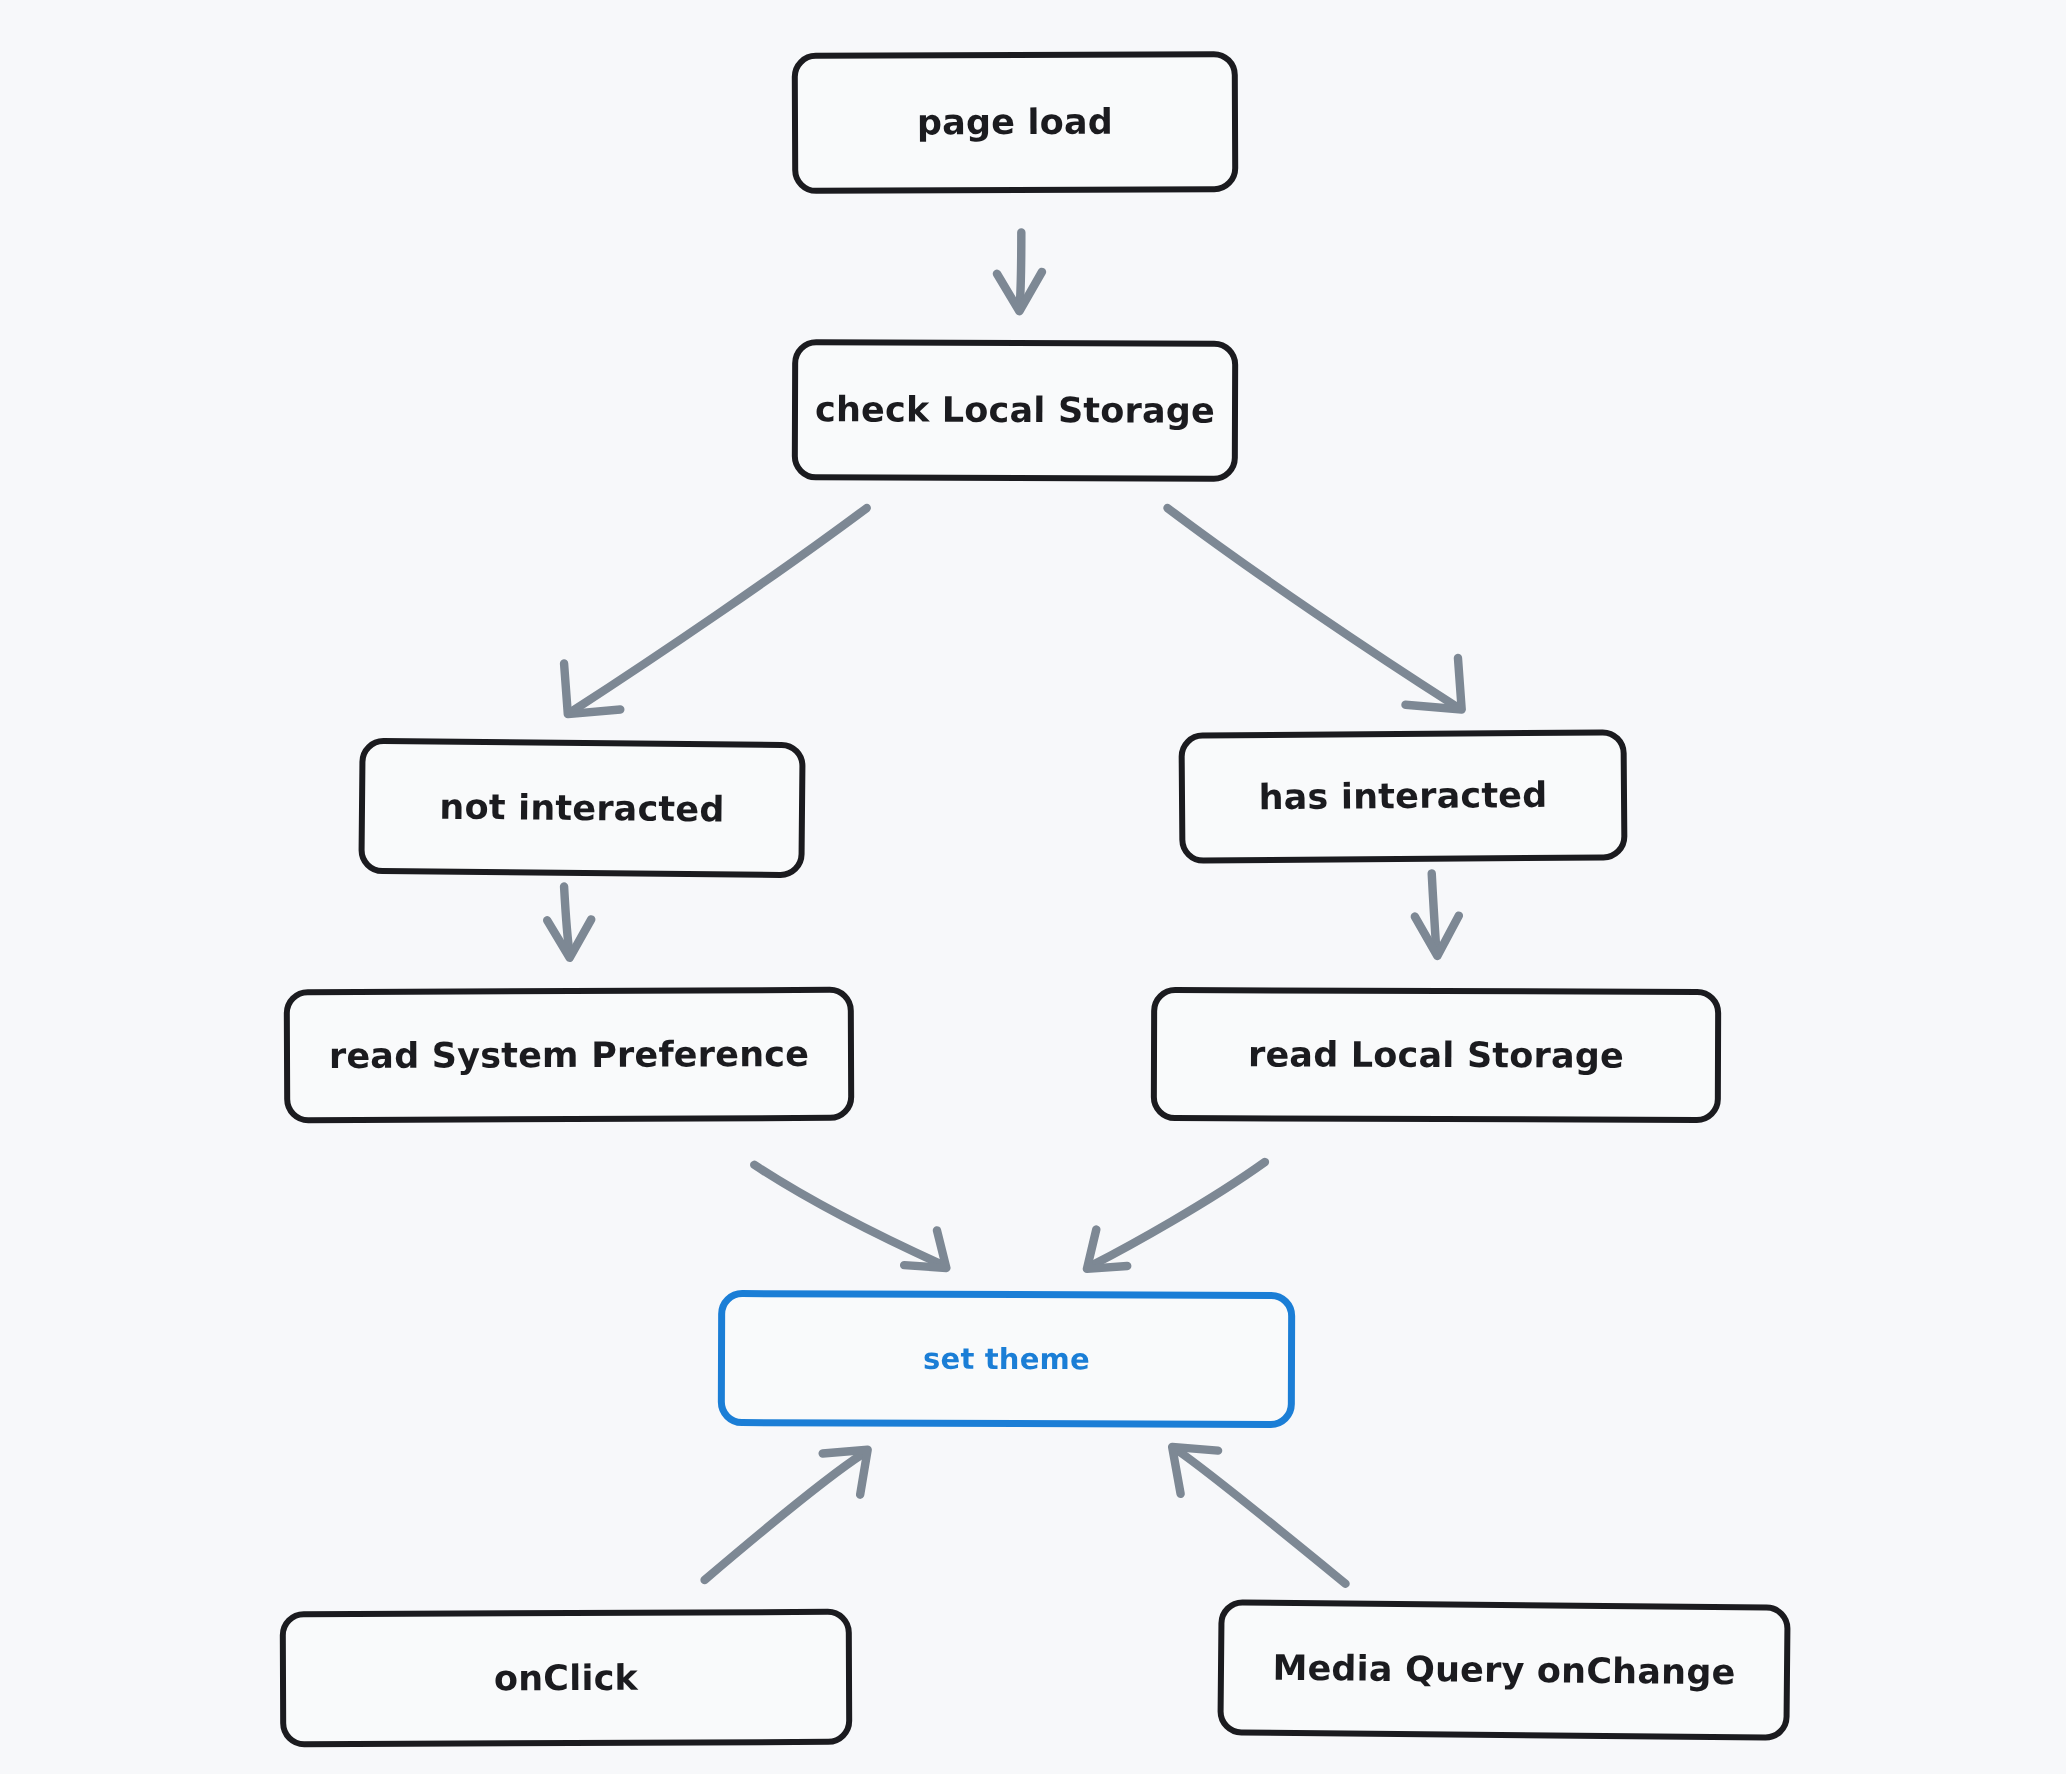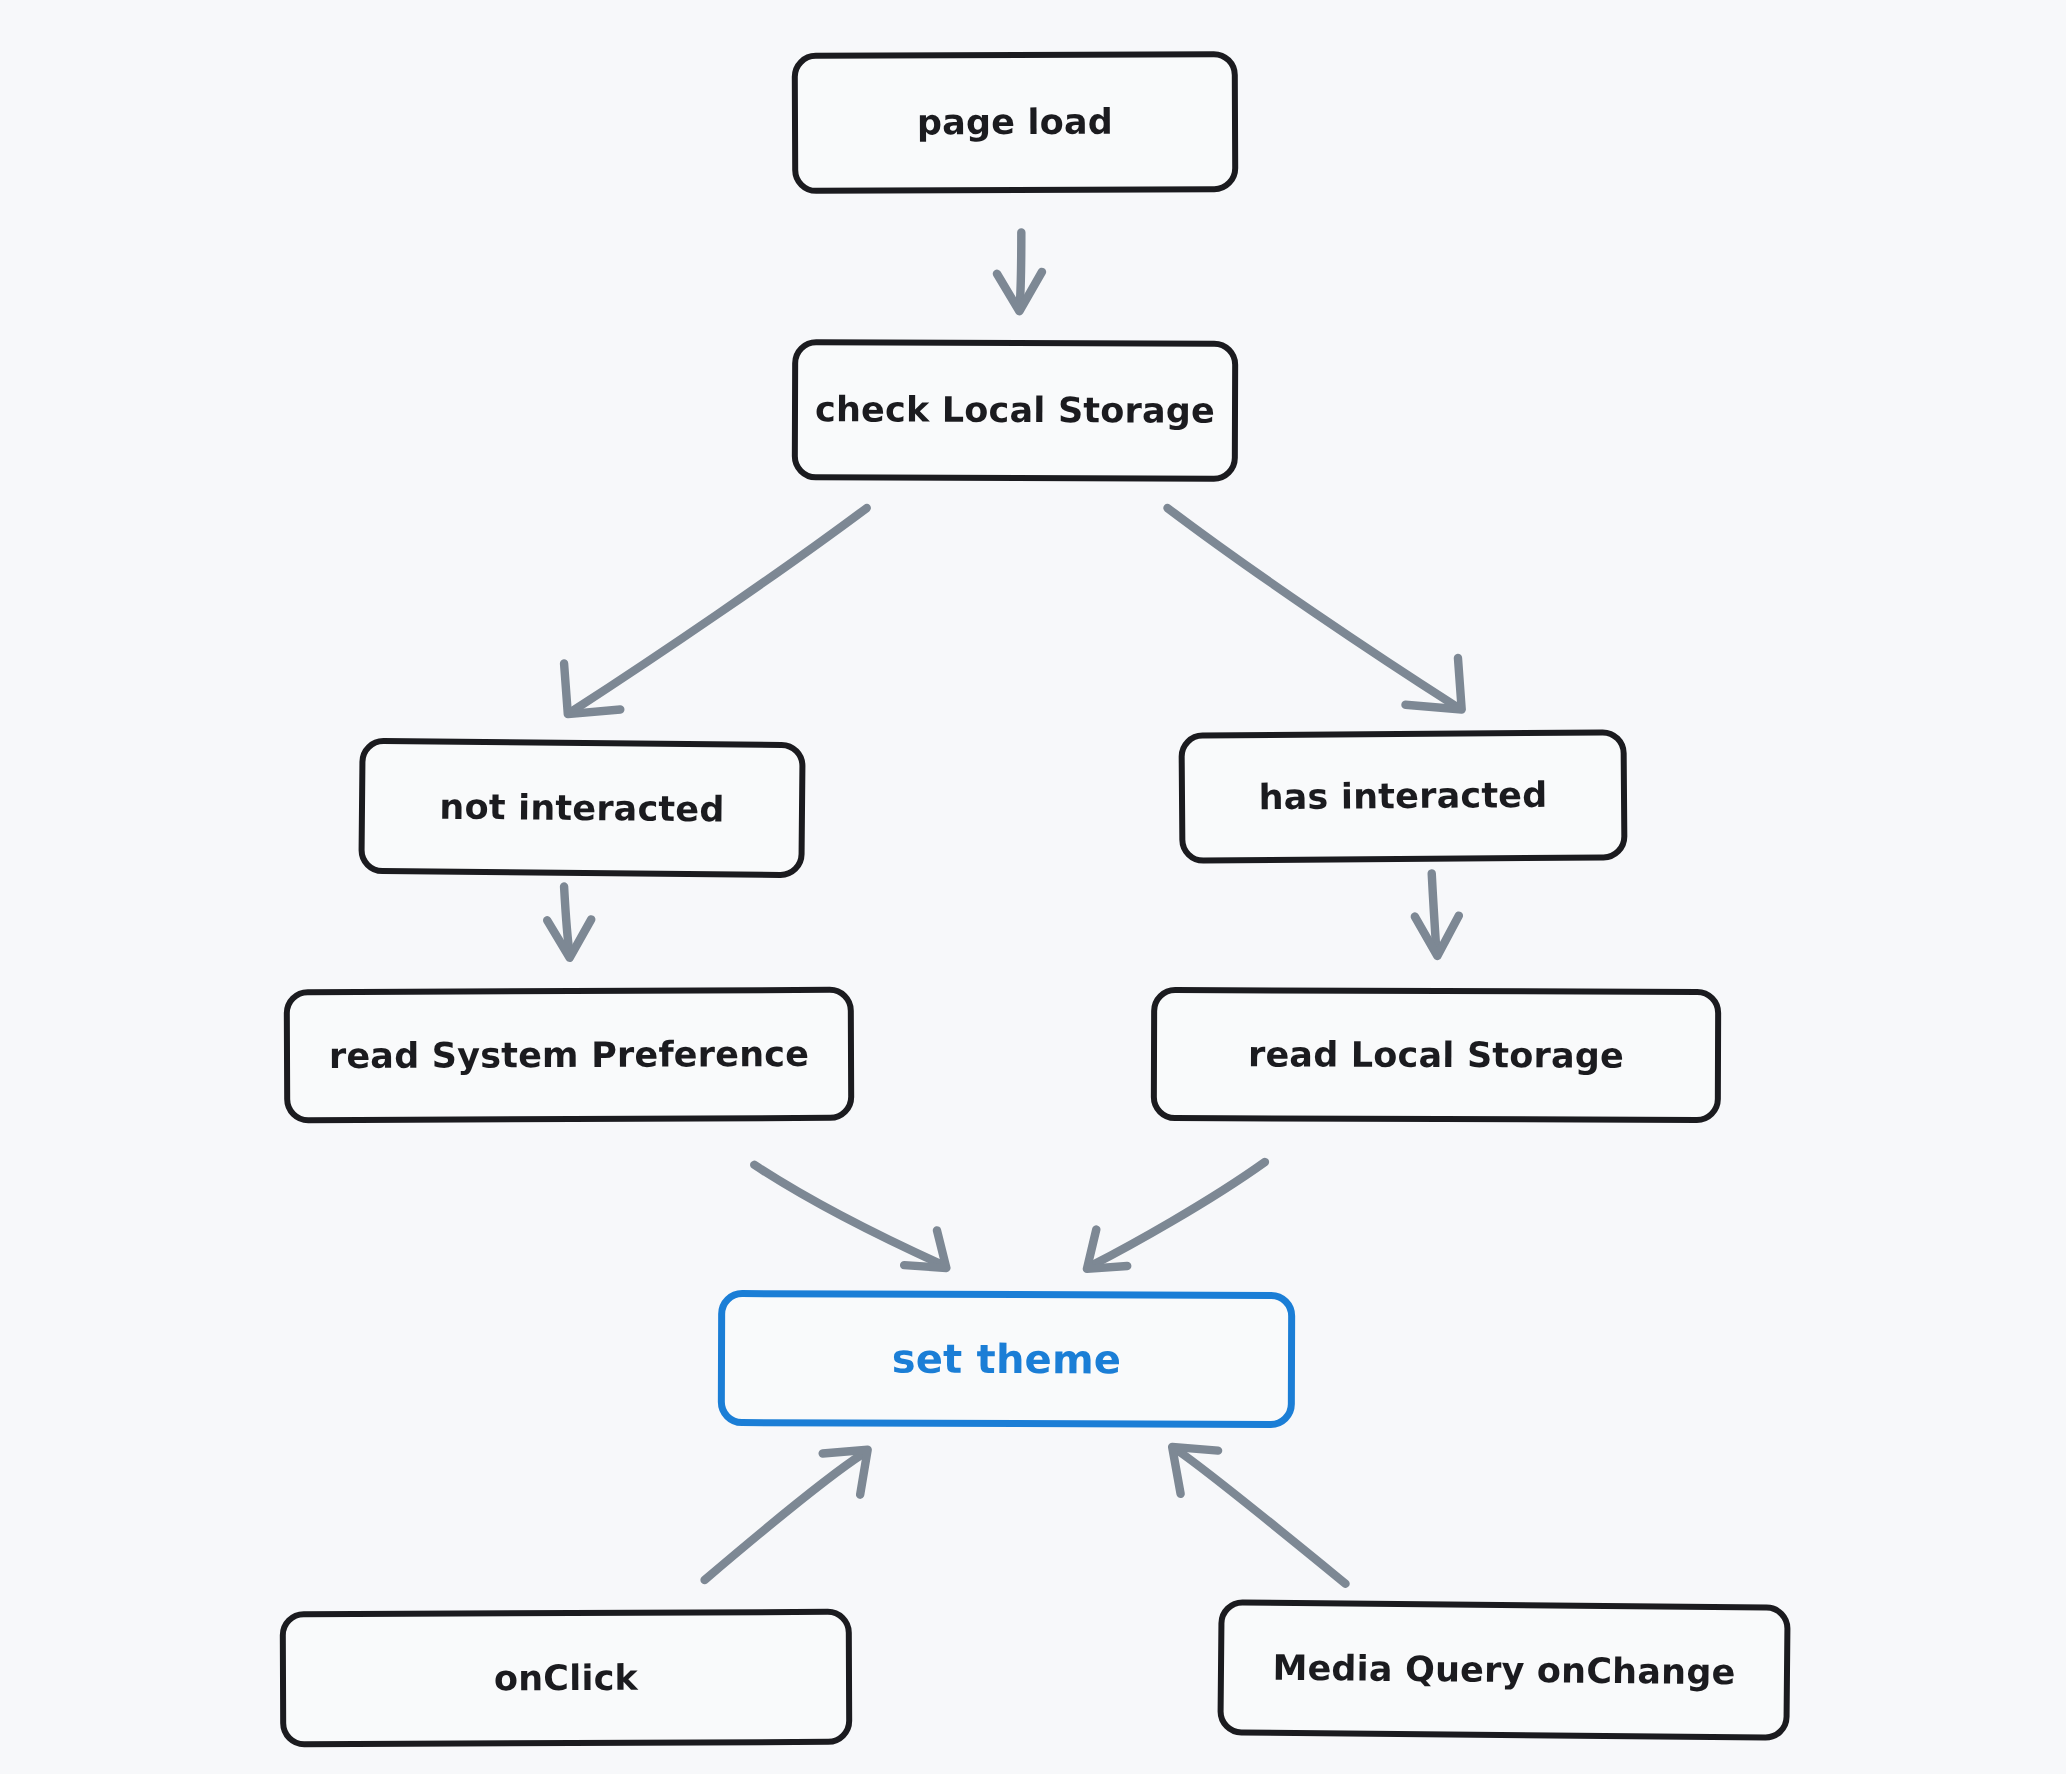--- a/index.html
+++ b/index.html
@@ -49,21 +49,21 @@
   .node-label {
     font-family: "DejaVu Sans", sans-serif;
     font-weight: 700;
     font-size: 35px;
     letter-spacing: 0.2px;
     line-height: 1;
     white-space: nowrap;
     text-align: center;
   }
   .node.accent .node-label {
-    font-size: 40px;
+    font-size: 29px;
   }
   
   .tilt-a { transform: rotate(-0.25deg); }
   .tilt-b { transform: rotate(0.55deg); }
   .tilt-c { transform: rotate(-0.45deg); }
   .tilt-d { transform: rotate(0.2deg); }
 </style>
 </head>
 <body style="background: rgb(247, 248, 250);">
 

